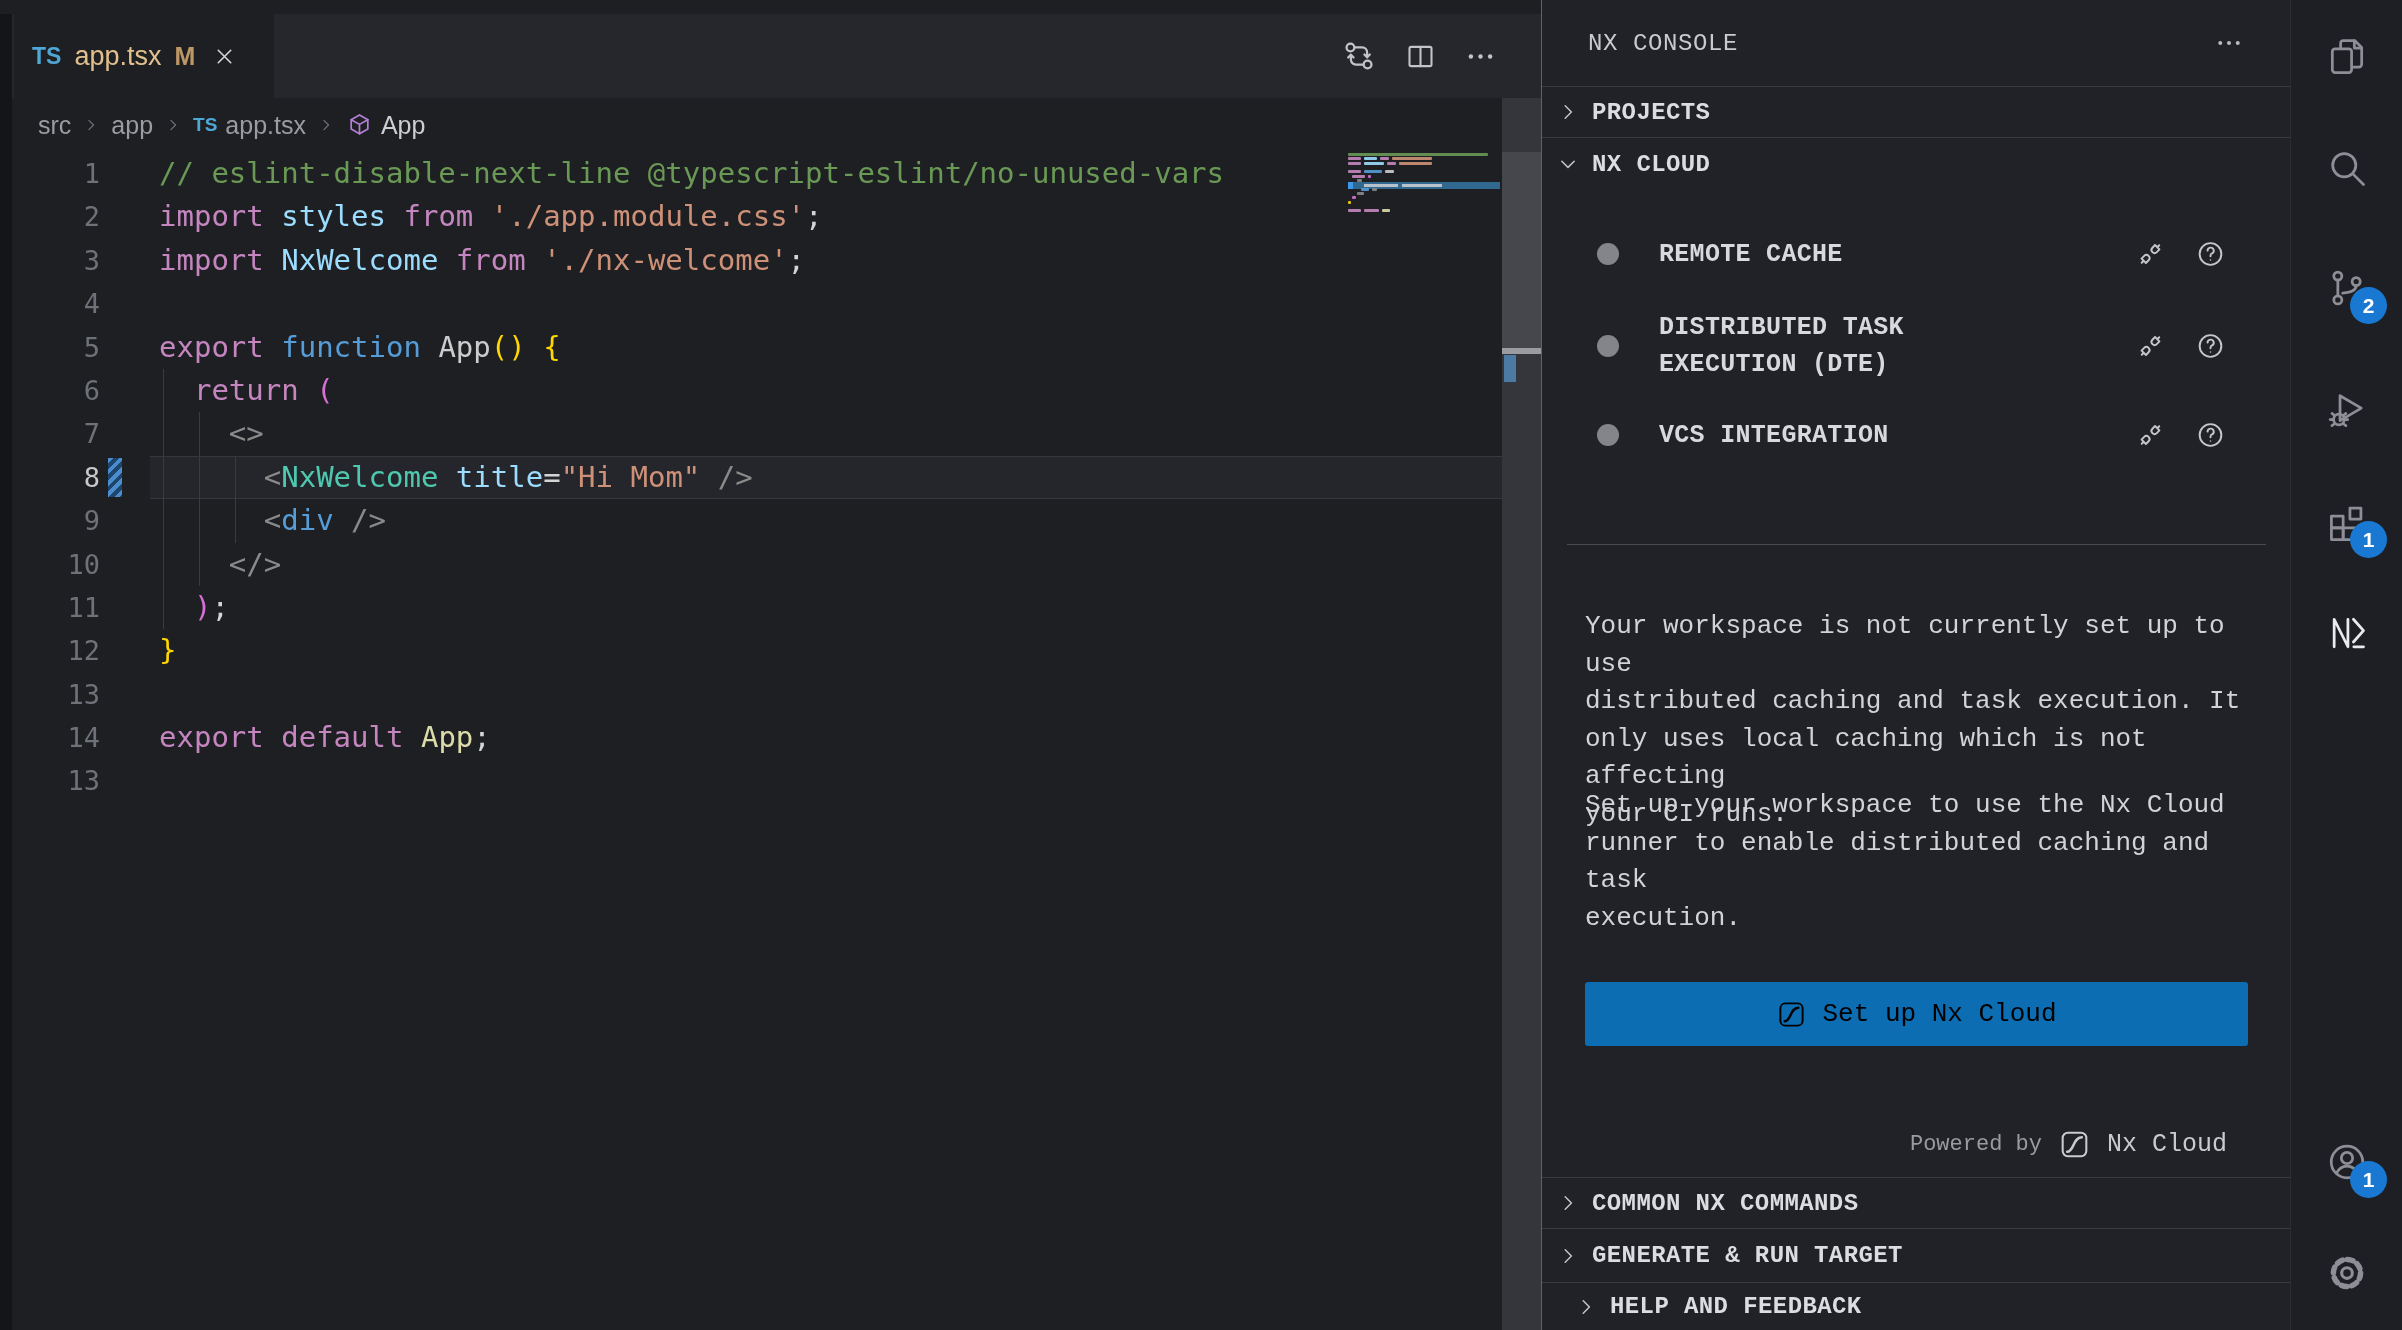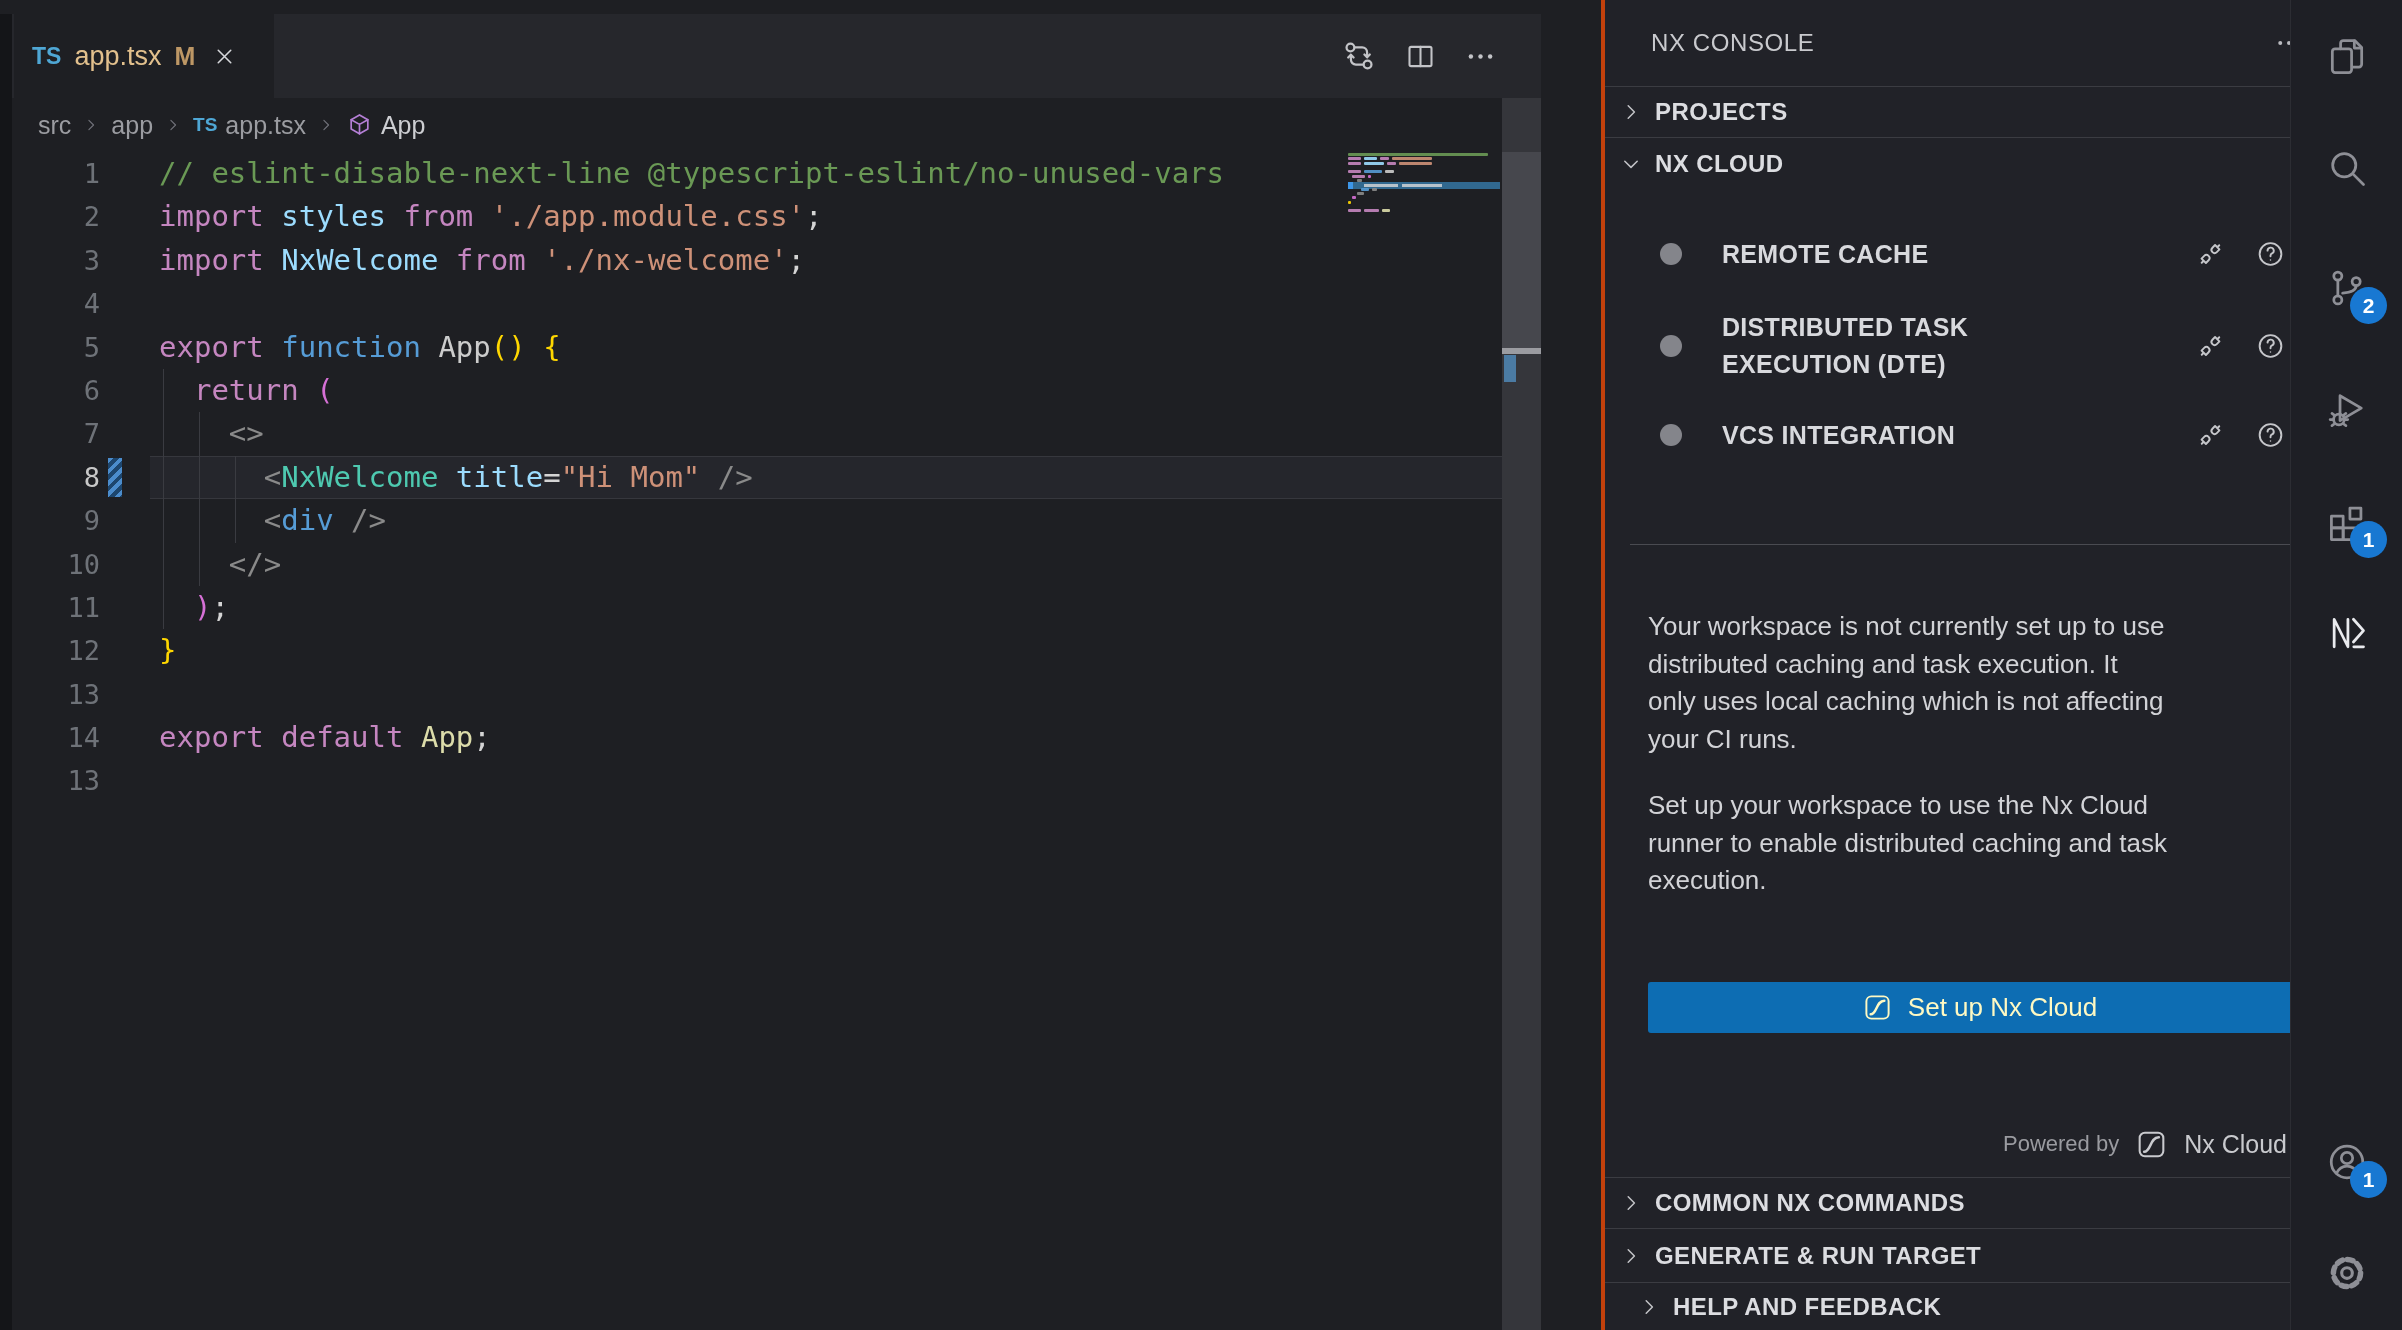--- a/index.html
+++ b/index.html
@@ -48,21 +48,21 @@
   .mm-band { position:absolute; left:0; right:0; top:0; height:7px; background:#31688f; }
   .mm-band .mm-git { position:absolute; left:0; top:0; width:5px; height:7px; background:#3d96e8; }
   .mm-band .mm-t { position:absolute; top:2px; height:3px; background:#cfd2d6; opacity:.85; }
 
   #scrollbar { position:absolute; left:1502px; top:84px; width:39px; height:1246px; background:#35363b; }
   #sb-thumb { position:absolute; left:0; right:0; top:54px; height:198px; background:#46474d; }
   #sb-cursor { position:absolute; left:0; right:0; top:250px; height:6px; background:#9b9ca1; }
   #sb-git { position:absolute; left:2px; width:12px; top:257px; height:27px; background:#4b7ba3; }
 
   
-  #panel { position:absolute; left:1601px; top:0; width:749px; height:1330px; background:#212228; border-left:4px solid #c2410c; }
+  #panel { position:absolute; left:1541px; top:0; width:749px; height:1330px; background:#212228; border-left:1px solid #c2410c;font-family:Liberation Mono, monospace; }
   #panel-title-row { position:absolute; left:0; top:0; right:0; height:86px; display:flex; align-items:center;
     justify-content:space-between; padding:0 46px; }
   #panel-title { color:#c9cace; font-size:24px; letter-spacing:.6px; }
   #panel-more { color:#b9babf; cursor:pointer; }
 
   .sec-row { position:absolute; left:0; right:0; display:flex; align-items:center; gap:12px; padding-left:14px;
     border-top:1px solid #3b3c42; color:#dcdde1; font-weight:700; font-size:24px; letter-spacing:.4px; cursor:pointer; }
   .sec-row .icon { color:#c3c4c8; }
   #sec-projects { top:86px; height:51px; }
   #sec-nxcloud  { top:137px; height:53px; }
@@ -74,22 +74,22 @@
   .feat-icons { position:absolute; right:64px; top:50%; transform:translateY(-50%); display:flex; gap:29px; color:#c5c6ca; }
   .feat-icons .icon { cursor:pointer; }
 
   .divider { position:absolute; left:25px; right:24px; height:1px; background:#4a4b51; }
   #div-features { top:544px; }
 
   .para { position:absolute; left:43px; width:668px; font-size:26px; line-height:37.5px; color:#d2d3d7; white-space:pre-line; }
   #para-1 { top:608px; }
   #para-2 { top:787px; }
 
-  #setup-btn { position:absolute; left:43px; top:982px; width:663px; height:51px; background:#0d6db3; border:none;
-    border-radius:3px; color:#fef9c3; font-size:26px; font-family:inherit; display:flex; align-items:center;
+  #setup-btn { position:absolute; left:43px; top:982px; width:663px; height:64px; background:#0d6db3; border:none;
+    border-radius:3px; color:#000000; font-size:26px; font-family:inherit; display:flex; align-items:center;
     justify-content:center; gap:15px; cursor:pointer; }
 
   #powered { position:absolute; top:1122px; right:63px; height:44px; display:flex; align-items:center; gap:16px; }
   #powered-label { color:#9a9ba0; font-size:22px; }
   #powered .icon { color:#c9cace; }
   #powered-brand { color:#c9cace; font-size:25px; }
 
   #bot-0 { top:1177px; height:51px; }
   #bot-1 { top:1228px; height:54px; }
   #bot-2 { top:1282px; height:48px;padding-left:32px; }

